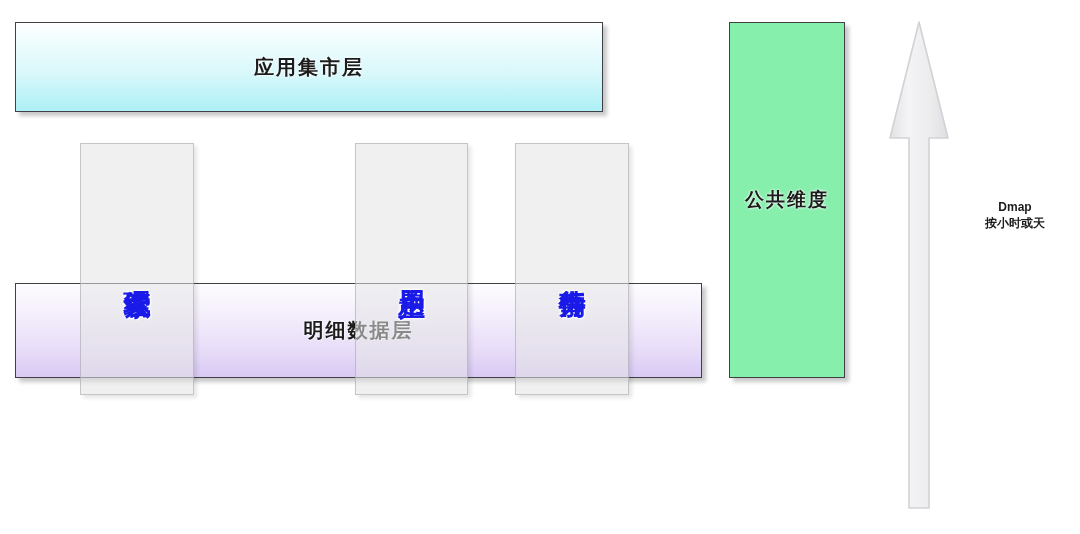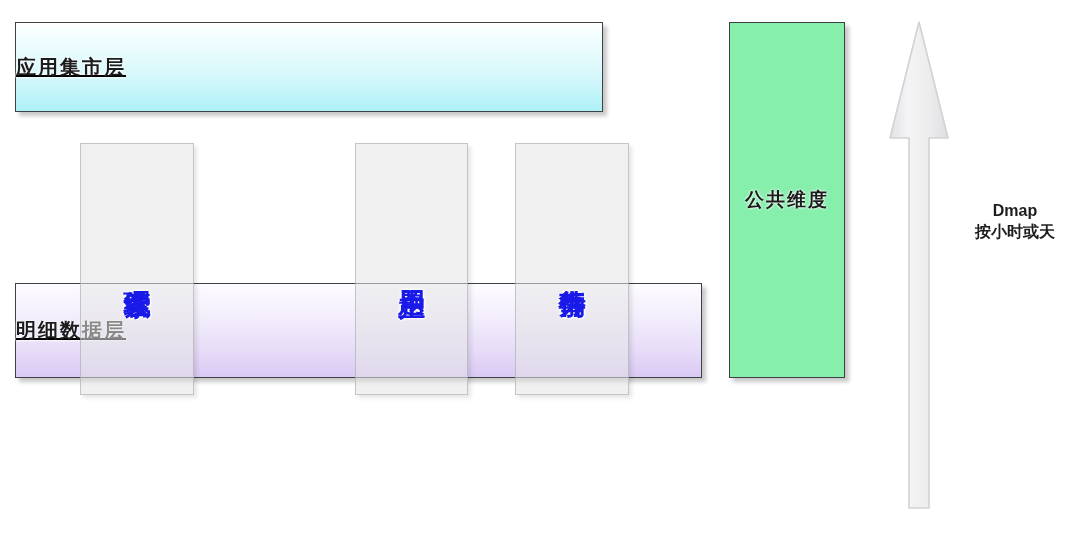--- a/index.html
+++ b/index.html
@@ -20,22 +20,21 @@
   }
 
   
   .layer-box {
     position: absolute;
     box-sizing: border-box;
     border: 1.6px solid #3f3f46;
     box-shadow: 4px 4px 4px rgba(0,0,0,0.22);
     display: flex;
     align-items: center;
-    justify-content: flex-start;
-    text-decoration: underline;
+    justify-content: center;
   }
   .layer-label {
     font-size: 20px;
     font-weight: 700;
     color: #1c1c1c;
     letter-spacing: 2px;
     white-space: nowrap;
     text-shadow: 0 0 2px #ffffff, 0 0 3px #ffffff;
   }
 
@@ -110,21 +109,21 @@
     left: 884px; top: 18px;
     width: 70px; height: 494px;
   }
 
   
   #scheduler-caption {
     position: absolute;
     left: 952px; top: 200px;
     width: 126px;
     text-align: center;
-    font-size: 16px;
+    font-size: 12px;
     font-weight: 700;
     line-height: 1.32;
     color: #1c1c1c;
     white-space: nowrap;
   }
   #scheduler-caption div { text-shadow: 0 0 2px #ffffff; }
 </style>
 </head>
 <body>
 

